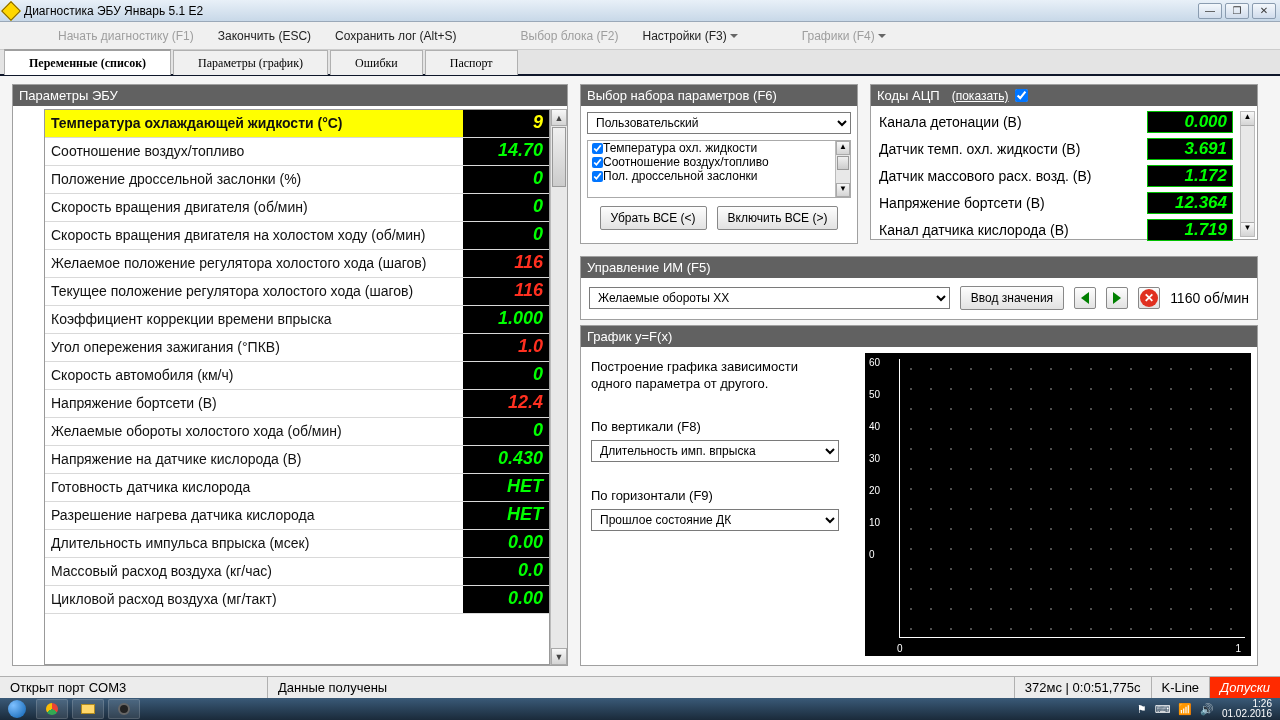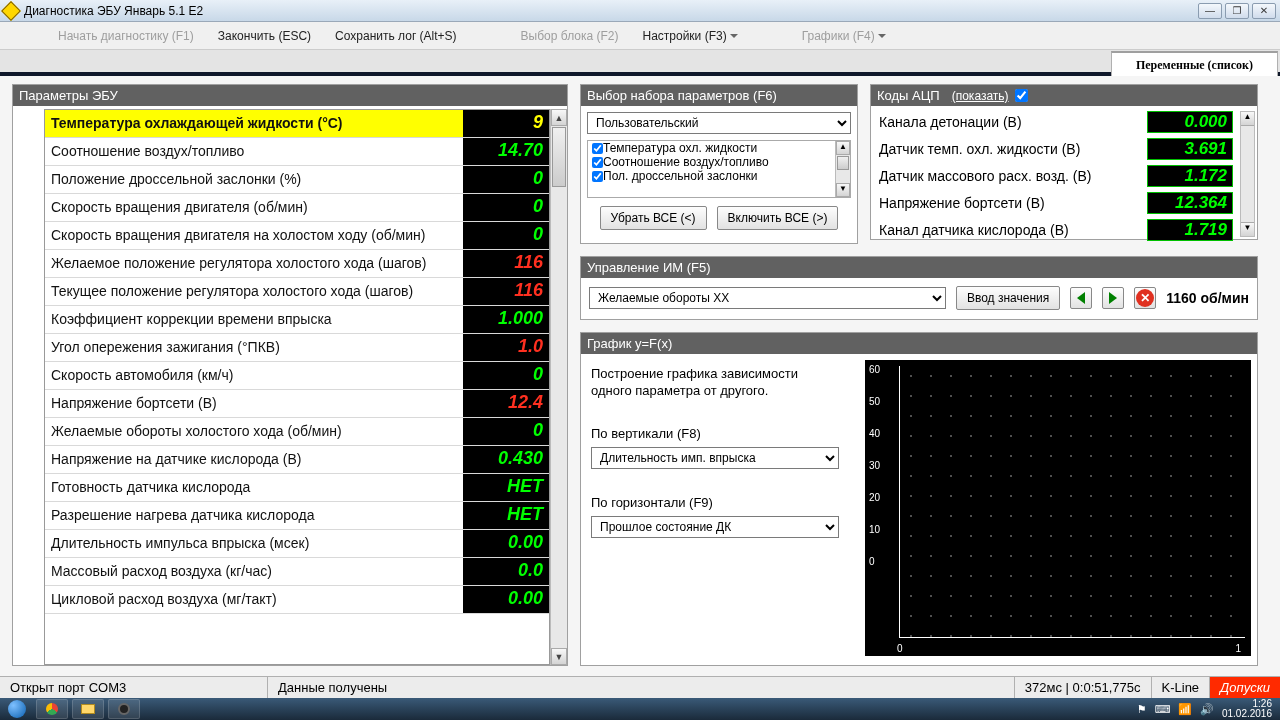--- a/index.html
+++ b/index.html
@@ -6,21 +6,21 @@
   html, body { width: 1280px; height: 720px; overflow: hidden; font-family: Tahoma, Arial, sans-serif; font-size: 12px; background: #d4d0c8; }
   .titlebar { height: 22px; background: linear-gradient(#e8f0f8,#c8d8e8); border-bottom: 1px solid #9aa8b8; display:flex; align-items:center; padding:0 4px; }
   .titlebar .ticon { width:14px; height:14px; background:#ffd700; border:1px solid #806000; transform:rotate(45deg); margin-right:6px; }
   .titlebar .ttext { flex:1; font-size:12px; color:#000; }
   .winbtns { display:flex; gap:3px; }
   .winbtn { width:24px; height:16px; background:linear-gradient(#f4f8fc,#d0dcec); border:1px solid #8a9cb0; border-radius:2px; display:flex; align-items:center; justify-content:center; font-size:10px; color:#3a3a3a; cursor:pointer;}
   .menubar { height: 28px; background:#f0f0f0; display:flex; align-items:center; gap:24px; padding:0 18px; border-bottom:1px solid #ccc; }
   .menubar .m { font-size:12px; color:#222; white-space:nowrap; cursor:pointer; }
   .menubar .m.dis { color:#9e9e9e;margin-left:40px; }
   .menubar .car { display:inline-block; margin-left:3px; border-left:4px solid transparent; border-right:4px solid transparent; border-top:4px solid #666; vertical-align:middle;}
-  .tabstrip { height: 26px; background:#e4e4e4; display:flex; align-items:flex-end; padding-left:4px; border-bottom:4px solid #0f172a;flex-direction:column;}
+  .tabstrip { height: 26px; background:#e4e4e4; display:flex; align-items:flex-end; padding-left:4px; border-bottom:2px solid #0f172a;}
   .tab { padding:5px 24px 4px; font:bold 12px Tahoma; border:1px solid #b0b0b0; border-bottom:none; background:#f0f0f0; margin-right:2px; cursor:pointer; position:relative; top:1px;}
   .tab.active { background:#fff; border-top:2px solid #9f9f9f; font-weight:bold;}
   .tab.inactive { font-weight:normal;}
   .workspace { position:absolute; top:76px; left:0; right:0; bottom:44px; background:#f5f5f5; padding:8px 12px; }
   .panel { border:1px solid #a0a0a0; background:#fff; }
   .phdr { background:#616161; color:#fff; font-size:13px; padding:3px 6px; display:flex; align-items:center;}
   .phdr .plink{ text-decoration:underline; margin-left:12px; font-size:12px;}
   .phdr input[type=checkbox]{ margin-left:6px;}
   
   #leftpanel { position:absolute; left:12px; top:8px; width:556px; bottom:10px;}
@@ -40,21 +40,21 @@
   .chkrow{ display:flex; align-items:center; gap:0; padding:0 4px; height:14px;}
   .chkrow input{ width:11px; height:11px;}
   .btnrow{ display:flex; gap:10px; margin-top:8px; justify-content:center;}
   .wbtn{ padding:4px 10px; border:1px solid #888; background:linear-gradient(#fdfdfd,#e2e2e2); font-size:12px; cursor:pointer; border-radius:2px; white-space:nowrap;}
   #pim{ position:absolute; top:180px; width:678px; height:64px;}
   .imrow{ display:flex; align-items:center; gap:10px; padding:8px;}
   .navsq{ width:22px; height:22px; border:1px solid #888; background:linear-gradient(#fdfdfd,#e2e2e2); display:flex; align-items:center; justify-content:center; cursor:pointer; border-radius:2px;}
   .tri-l{ width:0;height:0;border-top:6px solid transparent;border-bottom:6px solid transparent;border-right:8px solid #008000;}
   .tri-r{ width:0;height:0;border-top:6px solid transparent;border-bottom:6px solid transparent;border-left:8px solid #008000;}
   .xic{ width:18px;height:18px;border-radius:50%;background:#e03020;color:#fff;display:flex;align-items:center;justify-content:center;font-weight:bold;font-size:12px;}
-  #pgraph{ position:absolute; top:256px; width:678px; bottom:10px;}
+  #pgraph{ position:absolute; top:249px; width:678px; bottom:10px;}
   .gbody{ display:flex; height:calc(100% - 24px);gap:16px;}
   .gleft{ width:268px; padding:12px 10px; font-size:13px;}
   .gleft .glabel{ margin:26px 0 6px;}
   .gright{ flex:1; background:#000; position:relative; margin:6px 6px 6px 0;}
   .ytick{ position:absolute; left:4px; color:#fff; font-size:10px;}
   .xtick{ position:absolute; bottom:2px; color:#fff; font-size:10px;}
   .gaxis{ position:absolute; background:#fff;}
   
   #adcpanel{ position:absolute; left:870px; top:8px; width:388px; height:156px;}
   .adcrow{ display:flex; align-items:center; height:27px; padding:0 6px; gap:6px;}
@@ -260,21 +260,21 @@
       <button class="wbtn">Ввод значения</button>
       <div class="navsq">
           <div class="tri-l"></div>
         </div>
       <div class="navsq">
           <div class="tri-r"></div>
         </div>
       <div class="navsq">
           <div class="xic">✕</div>
         </div>
-      <span style="font-weight:bold; font-size:14px;">1160 об/мин</span>
+      <span style="font-weight:normal; font-size:14px;">1160 об/мин</span>
     </div>
   </div>
 
   <div id="pgraph" class="panel" style="position:absolute; left:580px;">
     <div class="phdr">График y=F(x)</div>
     <div class="gbody">
       <div class="gleft">
         <div style="line-height:1.3;">Построение графика зависимости одного параметра от другого.</div>
         <div class="glabel">По вертикали (F8)</div>
         <select class="selectbox"><option>Длительность имп. впрыска</option></select>

